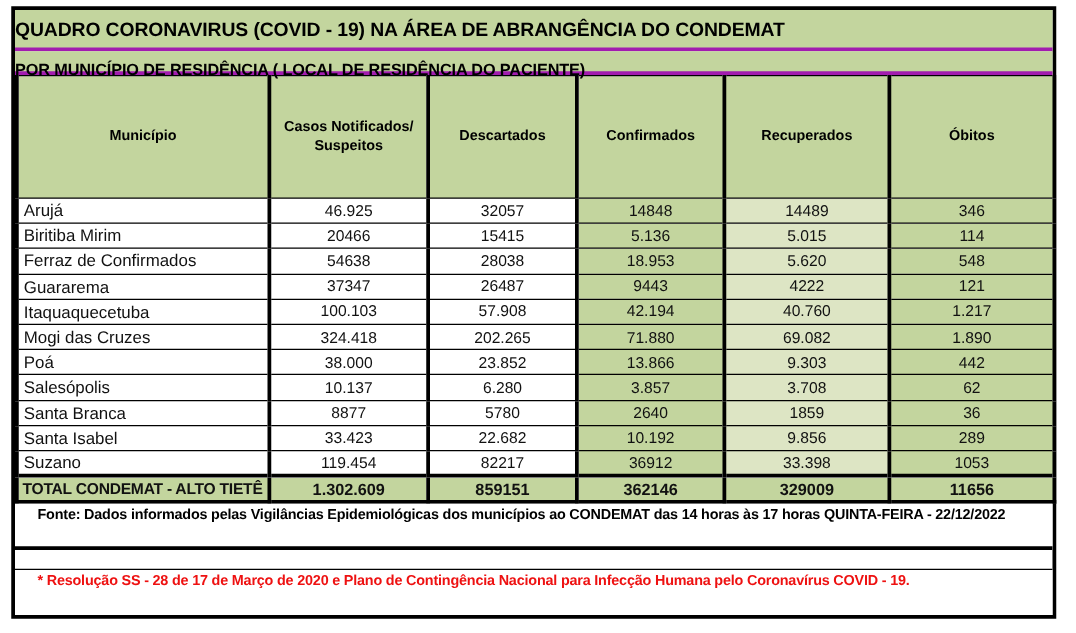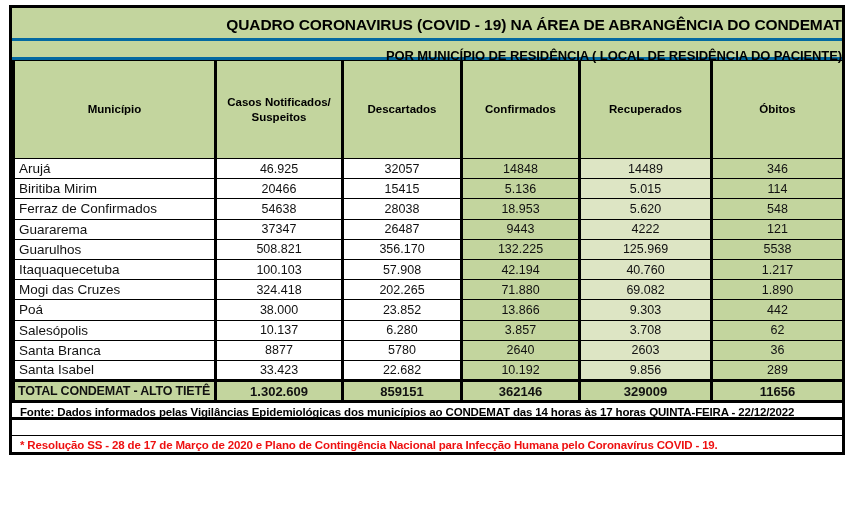--- a/index.html
+++ b/index.html
@@ -20,22 +20,22 @@
     top: 5px;
     width: 836px;
     border: 3px solid #000000;
     box-sizing: border-box;
     background: #ffffff;
   }
 
   
   .band {
     background: #c3d59e;
-    border-bottom: 3px solid #0369a1;
-    text-align: right;
+    border-bottom: 3px solid #a21caf;
+    text-align: left;
     color: #000000;
     font-weight: bold;
     letter-spacing: -0.1px;
     box-sizing: border-box;
   }
   #title-band {
     height: 33px;
     line-height: 33px;
     font-size: 15.5px;
   }
@@ -116,23 +116,23 @@
     padding-left: 3px;
     font-size: 12.5px;
     letter-spacing: -0.2px;
   }
 
   
   .note {
     border-top: 1px solid #000000;
     border-bottom: 3px solid #000000;
     background: #ffffff;
-    height: 17px;
+    height: 37px;
     line-height: 19px;
-    padding-left: 8px;
+    padding-left: 18px;
     font-size: 11.5px;
     font-weight: bold;
     color: #000000;
     box-sizing: border-box;
     white-space: nowrap;
     overflow: hidden;
     letter-spacing: -0.15px;
   }
   #note-source { border-top: none; }
   #note-resolution {
@@ -195,28 +195,20 @@
         </tr>
       <tr>
           <td class="mun">Guararema</td>
           <td>37347</td>
           <td>26487</td>
           <td class="conf">9443</td>
           <td class="rec">4222</td>
           <td class="obi">121</td>
         </tr>
       <tr>
-          <td class="mun">Guarulhos</td>
-          <td>508.821</td>
-          <td>356.170</td>
-          <td class="conf">132.225</td>
-          <td class="rec">125.969</td>
-          <td class="obi">5538</td>
-        </tr>
-      <tr>
           <td class="mun">Itaquaquecetuba</td>
           <td>100.103</td>
           <td>57.908</td>
           <td class="conf">42.194</td>
           <td class="rec">40.760</td>
           <td class="obi">1.217</td>
         </tr>
       <tr>
           <td class="mun">Mogi das Cruzes</td>
           <td>324.418</td>
@@ -239,30 +231,38 @@
           <td>6.280</td>
           <td class="conf">3.857</td>
           <td class="rec">3.708</td>
           <td class="obi">62</td>
         </tr>
       <tr>
           <td class="mun">Santa Branca</td>
           <td>8877</td>
           <td>5780</td>
           <td class="conf">2640</td>
-          <td class="rec">2603</td>
+          <td class="rec">1859</td>
           <td class="obi">36</td>
         </tr>
       <tr>
           <td class="mun">Santa Isabel</td>
           <td>33.423</td>
           <td>22.682</td>
           <td class="conf">10.192</td>
           <td class="rec">9.856</td>
           <td class="obi">289</td>
+        </tr>
+      <tr>
+          <td class="mun">Suzano</td>
+          <td>119.454</td>
+          <td>82217</td>
+          <td class="conf">36912</td>
+          <td class="rec">33.398</td>
+          <td class="obi">1053</td>
         </tr>
       <tr class="total">
         <td class="mun">TOTAL CONDEMAT - ALTO TIETÊ</td>
         <td>1.302.609</td>
         <td>859151</td>
         <td>362146</td>
         <td>329009</td>
         <td>11656</td>
       </tr>
     </tbody>

